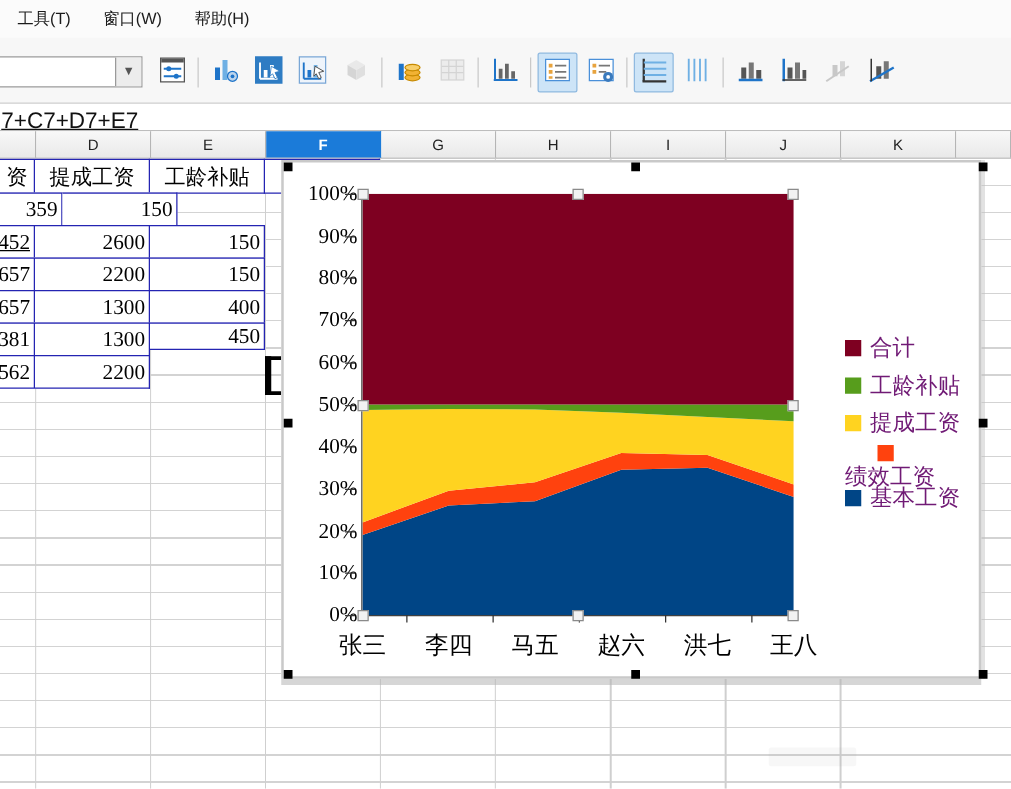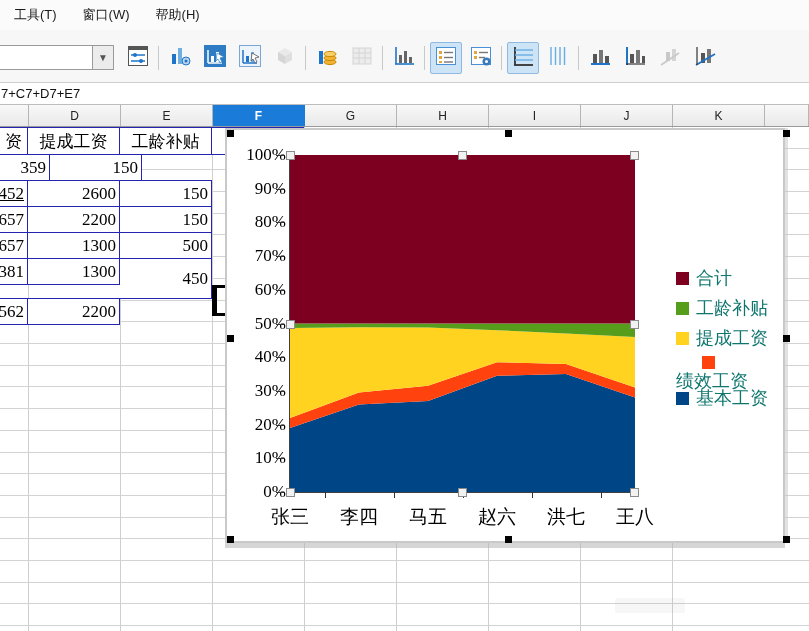--- a/index.html
+++ b/index.html
@@ -18,21 +18,21 @@
              border-left:1px solid #9a9a9a;display:flex;align-items:center;justify-content:center;
              color:#555;font-size:10px;box-sizing:border-box;}
   .tbtn{position:absolute;top:12px;width:32px;height:32px;display:flex;align-items:center;
         justify-content:center;border:1px solid transparent;border-radius:2px;box-sizing:border-box;}
   .tbtn.active{background:#cde4f7;border-color:#8fb9e0;}
   .tbtn.disabled{opacity:.5;filter:grayscale(1);}
   .tsep{position:absolute;top:16px;width:1px;height:24px;background:#c9c9c9;}
   
   .formulabar{position:absolute;left:0;top:84px;width:809px;height:21px;background:#fff;
               border-bottom:1px solid #bdbdbd;box-sizing:border-box;}
-  .formulabar span{position:absolute;left:1px;top:2px;font-size:13px;color:#111;}
+  .formulabar span{position:absolute;left:1px;top:2px;font-size:18px;color:#111;text-decoration:underline;}
   
   .colheaders{position:absolute;left:0;top:105px;width:809px;height:22px;display:flex;
               border-bottom:1px solid #9a9a9a;box-sizing:border-box;background:#f1f1f1;}
   .colheaders .ch{height:100%;box-sizing:border-box;border-right:1px solid #b5b5b5;
                   background:linear-gradient(#f8f8f8,#e9e9e9);display:flex;align-items:center;
                   justify-content:center;font-size:12px;color:#222;}
   .colheaders .ch.sel{background:#1b7bd9;color:#fff;font-weight:bold;border-right-color:#1b7bd9;}
   
   .sheetgrid{position:absolute;left:0;top:127px;width:809px;height:504px;background:#fff;
     background-image:
@@ -59,21 +59,21 @@
   .xlab{position:absolute;width:70px;text-align:center;font-family:"Liberation Serif",serif;
         font-size:19px;color:#000;height:22px;line-height:22px;}
   .axisline{position:absolute;background:#404040;}
   .plotsvg{position:absolute;left:63px;top:25px;}
   .phandle{position:absolute;width:9px;height:9px;background:#f2f2f2;border:1px solid #8a8a8a;
            box-sizing:border-box;z-index:7;}
   .ohandle{position:absolute;width:7px;height:7px;background:#000;z-index:8;}
   .legend{position:absolute;z-index:6;}
   .legrow{position:absolute;display:flex;align-items:center;height:24px;}
   .legsw{width:13px;height:13px;margin-right:7px;flex:none;}
-  .leglab{font-family:"Liberation Serif",serif;font-size:18px;color:#0f766e;white-space:nowrap;}
+  .leglab{font-family:"Liberation Serif",serif;font-size:18px;color:#701a75;white-space:nowrap;}
   .watermark{position:absolute;left:615px;top:598px;width:70px;height:15px;
              background:rgba(150,150,150,.08);border-radius:2px;z-index:2;}
 </style>
 </head>
 <body>
 
 <div class="menubar">
   <span>工具(T)</span>
   <span>窗口(W)</span>
   <span>帮助(H)</span>
@@ -272,26 +272,26 @@
       <div class="dtcell num" style="width: 92px; height: 27px;">150</div>
     </div>
     <div class="dtrow">
       <div class="dtcell num first" style="width: 29px; height: 27px;">657</div>
       <div class="dtcell num" style="width: 92px; height: 27px;">2200</div>
       <div class="dtcell num" style="width: 92px; height: 27px;">150</div>
     </div>
     <div class="dtrow">
       <div class="dtcell num first" style="width: 29px; height: 27px;">657</div>
       <div class="dtcell num" style="width: 92px; height: 27px;">1300</div>
-      <div class="dtcell num" style="width: 92px; height: 27px;">500</div>
+      <div class="dtcell num" style="width: 92px; height: 27px;">400</div>
     </div>
     <div class="dtrow">
       <div class="dtcell num first" style="width: 29px; height: 27px;">381</div>
       <div class="dtcell num" style="width: 92px; height: 27px;">1300</div>
-      <div class="dtcell num" style="width: 92px; height: 41px;">450</div>
+      <div class="dtcell num" style="width: 92px; height: 22px;">450</div>
     </div>
     <div class="dtrow">
       <div class="dtcell num first" style="width: 29px; height: 27px;">562</div>
       <div class="dtcell num" style="width: 92px; height: 27px;">2200</div>
     </div>
   </div>
 
 <div class="activecell" style="left:212px;top:285px;width:5px;height:31px;"></div>
 <div class="activecell" style="left:212px;top:285px;width:13px;height:3px;"></div>
 <div class="activecell" style="left:212px;top:313px;width:13px;height:3px;"></div>

